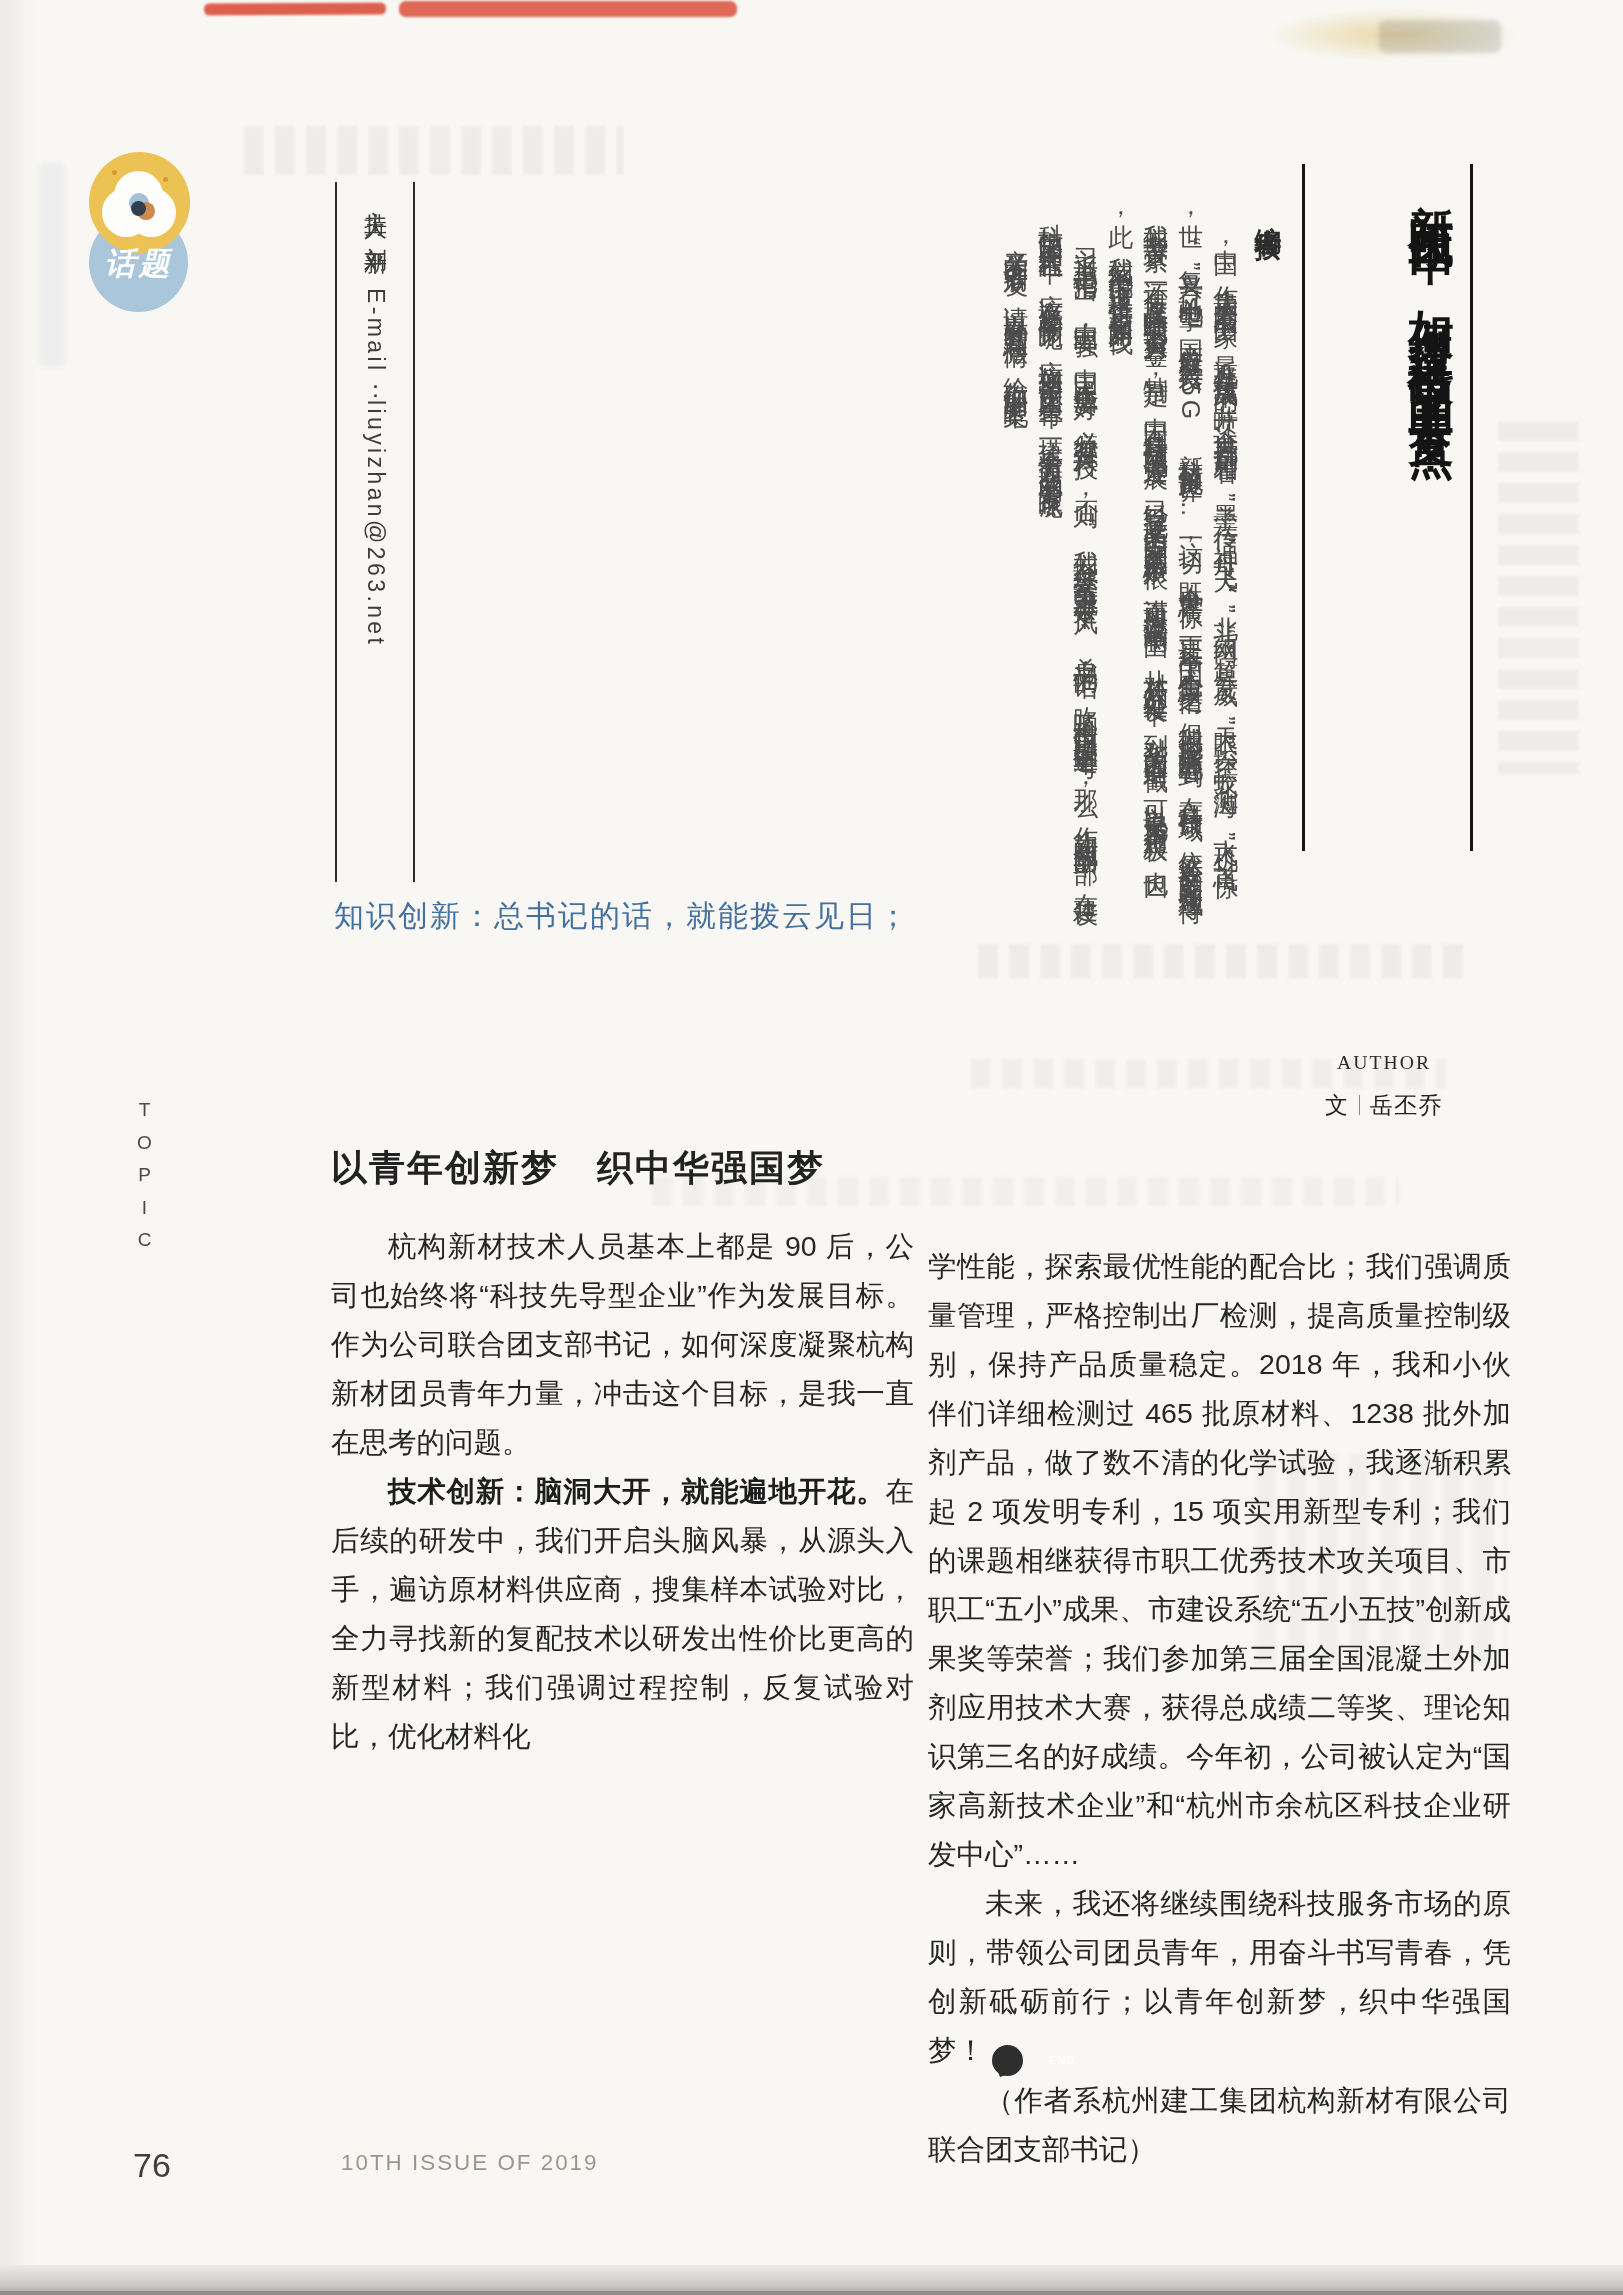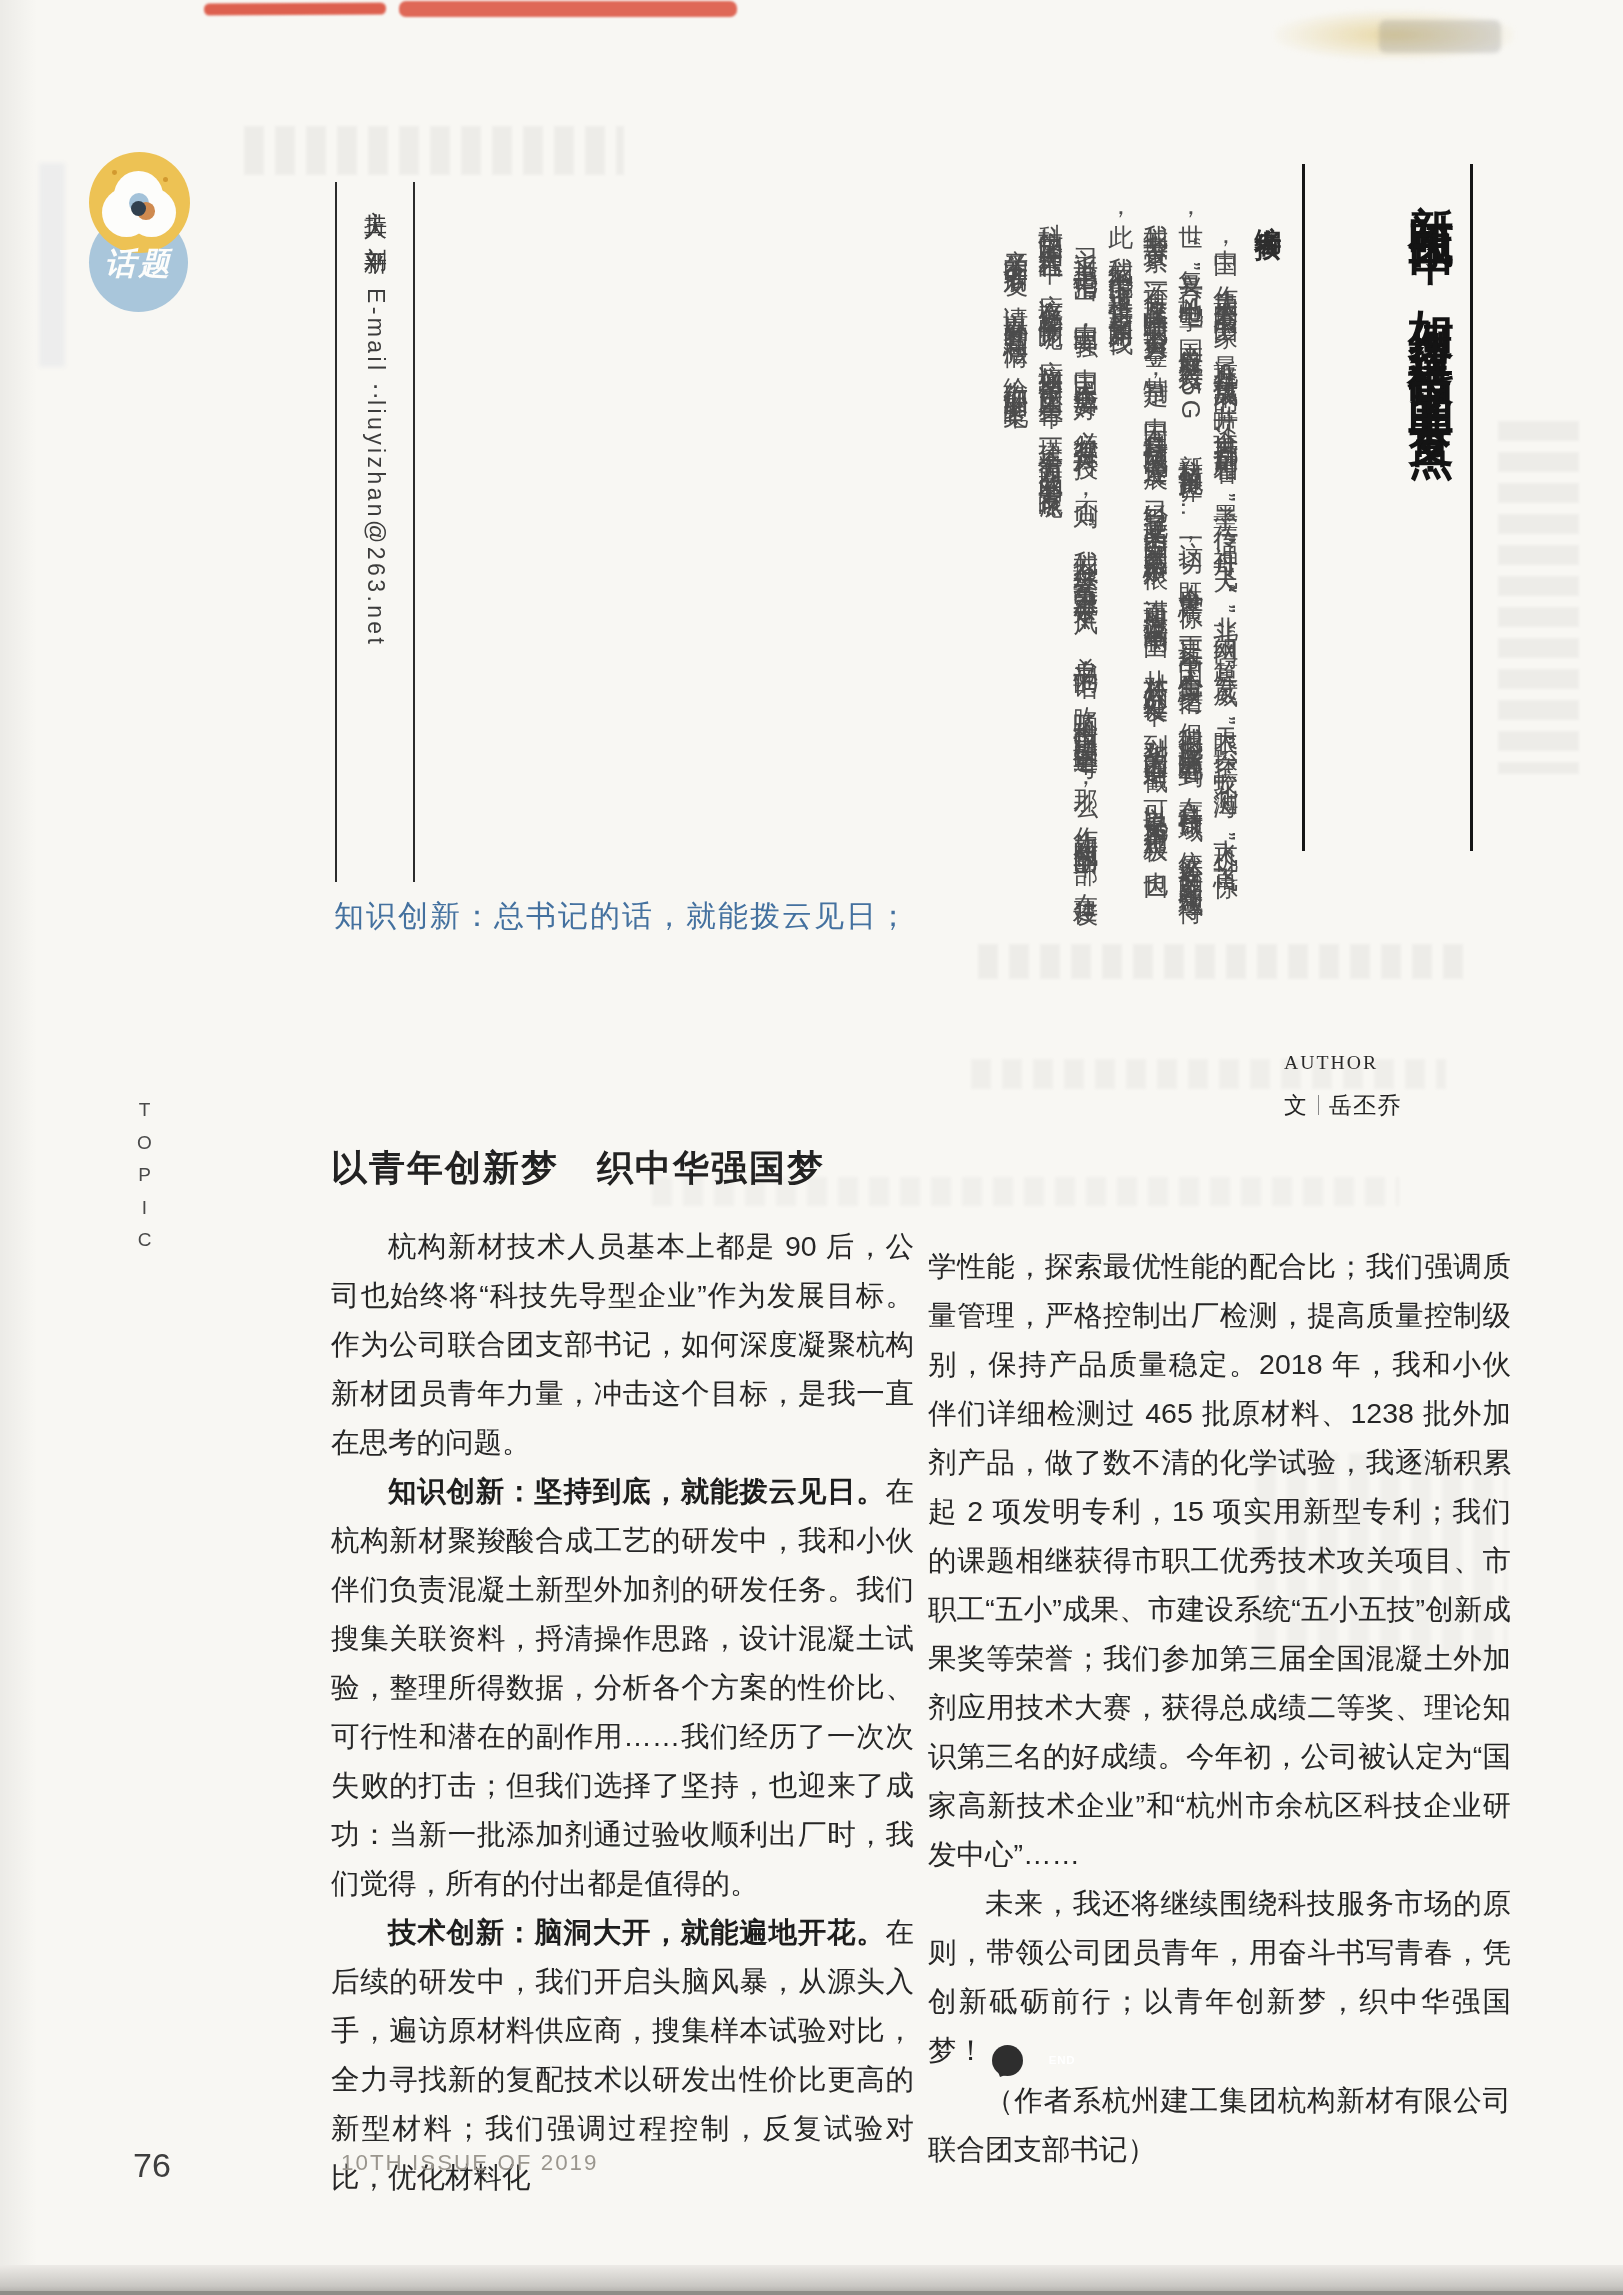--- a/index.html
+++ b/index.html
@@ -74,21 +74,21 @@
   }
   .v-host .email { margin-inline-start:50px; }
 
   
   .slogan { position:absolute; left:334px; top:891px; font-size:30px; line-height:50px;
     letter-spacing:2px; color:#44719f; }
 
   
   .headline { position:absolute; left:331px; top:1144px; font-size:36px; font-weight:900;
     color:#222; letter-spacing:2px; }
-  .author-box { position:absolute; left:1284px; top:1051px; width:200px; text-align:left; }
+  .author-box { position:absolute; left:1284px; top:1051px; width:200px; text-align:center; }
   .author-label { font-family:"Liberation Serif", serif; font-size:19.7px; letter-spacing:2px; color:#2a2a2a; }
   .byline { margin-top:16.3px; font-size:23px; color:#222; letter-spacing:1.4px; }
   .byline .divider { display:inline-block; width:1.4px; height:20.4px; background:#8a8a8a;
     margin:0 9.5px; vertical-align:-2px; }
 
   
   .topic-vertical { position:absolute; left:133px; top:1099px;
     writing-mode:vertical-rl; text-orientation:upright;
     font-size:19px; letter-spacing:11.5px; color:#4a4a4a; }
 
@@ -165,21 +165,20 @@
     <div class="author-label">AUTHOR</div>
     <div class="byline">
       <span>文</span><span class="divider"></span><span>岳丕乔</span>
     </div>
   </div>
 
   <div class="topic-vertical">TOPIC</div>
 
   <div class="col col-left">
     <p class="bp"><b></b><span>杭构新材技术人员基本上都是 90 后，公司也始终将“科技先导型企业”作为发展目标。作为公司联合团支部书记，如何深度凝聚杭构新材团员青年力量，冲击这个目标，是我一直在思考的问题。</span></p>
-    <p class="bp"><b>知识创新：坚持到底，就能拨云见日。</b><span>在杭构新材聚羧酸合成工艺的研发中，我和小伙伴们负责混凝土新型外加剂的研发任务。我们搜集关联资料，捋清操作思路，设计混凝土试验，整理所得数据，分析各个方案的性价比、可行性和潜在的副作用……我们经历了一次次失败的打击；但我们选择了坚持，也迎来了成功：当新一批添加剂通过验收顺利出厂时，我们觉得，所有的付出都是值得的。</span></p>
     <p class="bp"><b>技术创新：脑洞大开，就能遍地开花。</b><span>在后续的研发中，我们开启头脑风暴，从源头入手，遍访原材料供应商，搜集样本试验对比，全力寻找新的复配技术以研发出性价比更高的新型材料；我们强调过程控制，反复试验对比，优化材料化</span></p>
   </div>
 
   <div class="col col-right">
     <p class="bp noindent"><span>学性能，探索最优性能的配合比；我们强调质量管理，严格控制出厂检测，提高质量控制级别，保持产品质量稳定。2018 年，我和小伙伴们详细检测过 465 批原材料、1238 批外加剂产品，做了数不清的化学试验，我逐渐积累起 2 项发明专利，15 项实用新型专利；我们的课题相继获得市职工优秀技术攻关项目、市职工“五小”成果、市建设系统“五小五技”创新成果奖等荣誉；我们参加第三届全国混凝土外加剂应用技术大赛，获得总成绩二等奖、理论知识第三名的好成绩。今年初，公司被认定为“国家高新技术企业”和“杭州市余杭区科技企业研发中心”……</span></p>
     <p class="bp"><span>未来，我还将继续围绕科技服务市场的原则，带领公司团员青年，用奋斗书写青春，凭创新砥砺前行；以青年创新梦，织中华强国梦！</span><span class="end-badge">END</span></p>
     <p class="bp"><span>（作者系杭州建工集团杭构新材有限公司联合团支部书记）</span></p>
   </div>
 
   <div class="page-num">76</div>

